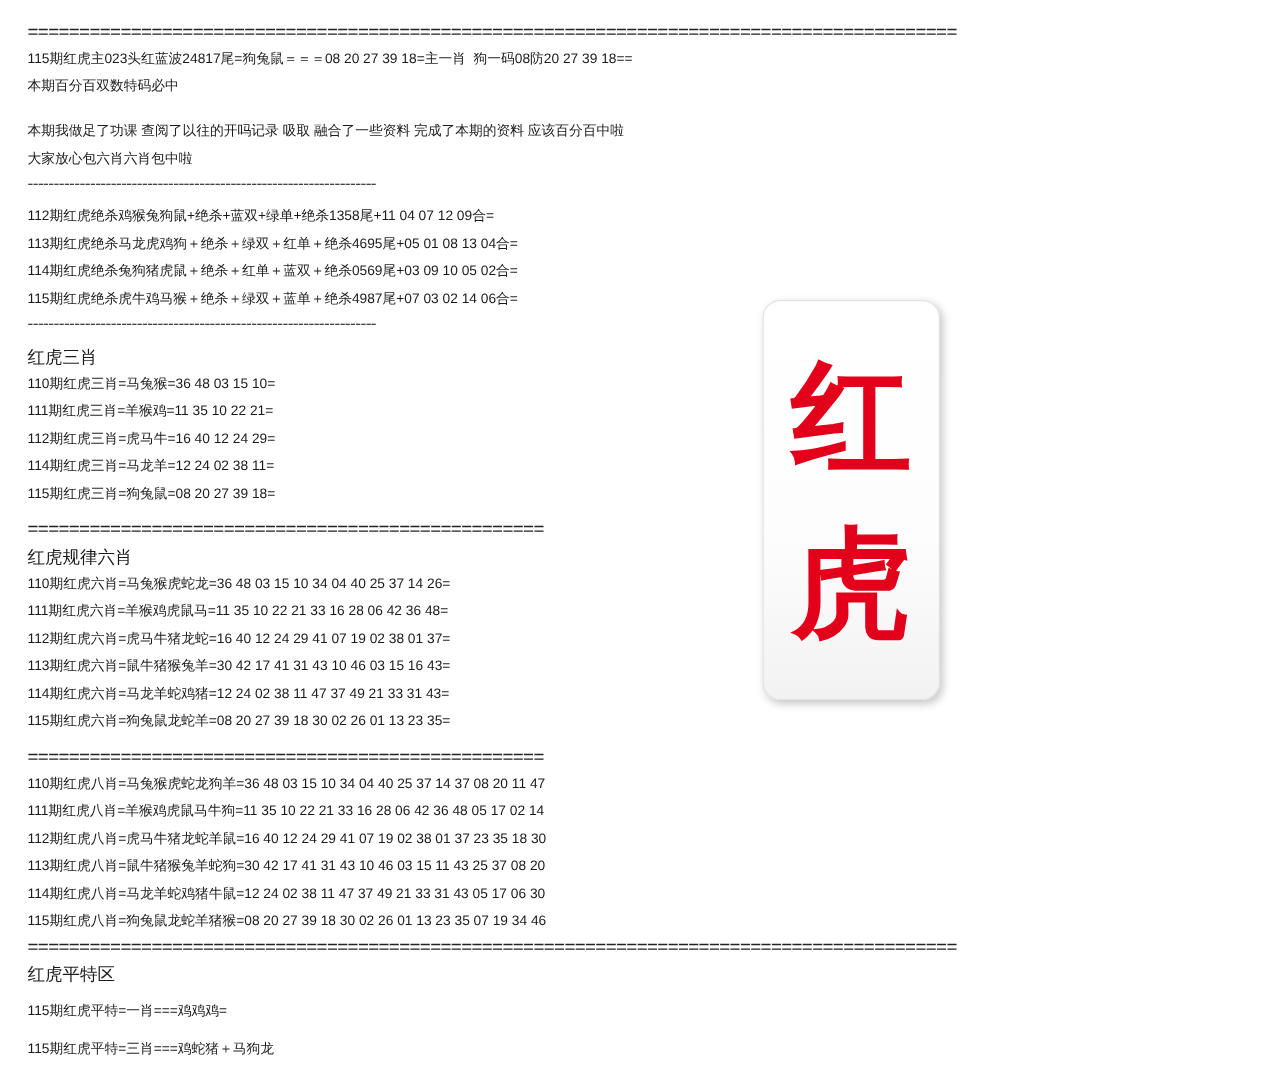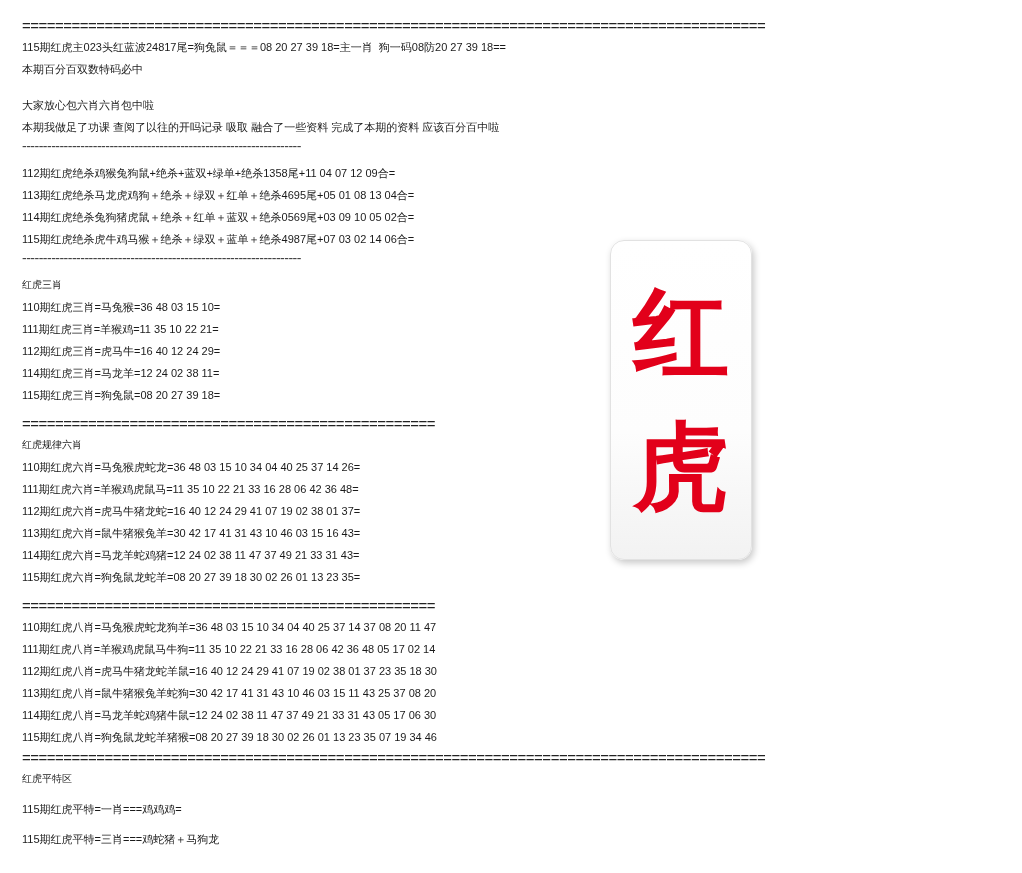--- a/index.html
+++ b/index.html
@@ -56,21 +56,21 @@
     line-height: 20px;
     letter-spacing: -0.5px;
     color: #222;
     white-space: pre;
     overflow: hidden;
     width: 600px;
   }
   .gap-sm { height: 8px; }
   .gap-md { height: 14px; }
   .heading {
-    font-size: 10px;
+    font-size: 14px;
     line-height: 22px;
     white-space: pre;
   }
   .wide { width: 900px; }
 
   
   .logo-card {
     position: absolute;
     left: 610px;
     top: 240px;
@@ -105,22 +105,22 @@
     <div class="logo-char">红</div>
     <div class="logo-char second">虎</div>
   </div>
 
   <div class="content">
 
     <div class="rule-heavy wide">==========================================================================================</div>
     <div class="line">115期红虎主023头红蓝波24817尾=狗兔鼠＝＝＝08 20 27 39 18=主一肖  狗一码08防20 27 39 18==</div>
     <div class="line">本期百分百双数特码必中</div>
     <div class="gap-md"></div>
+    <div class="line">本期我做足了功课 查阅了以往的开吗记录 吸取 融合了一些资料 完成了本期的资料 应该百分百中啦</div>
     <div class="line">大家放心包六肖六肖包中啦</div>
-    <div class="line">本期我做足了功课 查阅了以往的开吗记录 吸取 融合了一些资料 完成了本期的资料 应该百分百中啦</div>
 
     <div class="rule-light">-------------------------------------------------------------------</div>
     <div class="gap-sm"></div>
 
     <div class="line">112期红虎绝杀鸡猴兔狗鼠+绝杀+蓝双+绿单+绝杀1358尾+11 04 07 12 09合=</div>
     <div class="line">113期红虎绝杀马龙虎鸡狗＋绝杀＋绿双＋红单＋绝杀4695尾+05 01 08 13 04合=</div>
     <div class="line">114期红虎绝杀兔狗猪虎鼠＋绝杀＋红单＋蓝双＋绝杀0569尾+03 09 10 05 02合=</div>
     <div class="line">115期红虎绝杀虎牛鸡马猴＋绝杀＋绿双＋蓝单＋绝杀4987尾+07 03 02 14 06合=</div>
 
     <div class="rule-light">-------------------------------------------------------------------</div>

